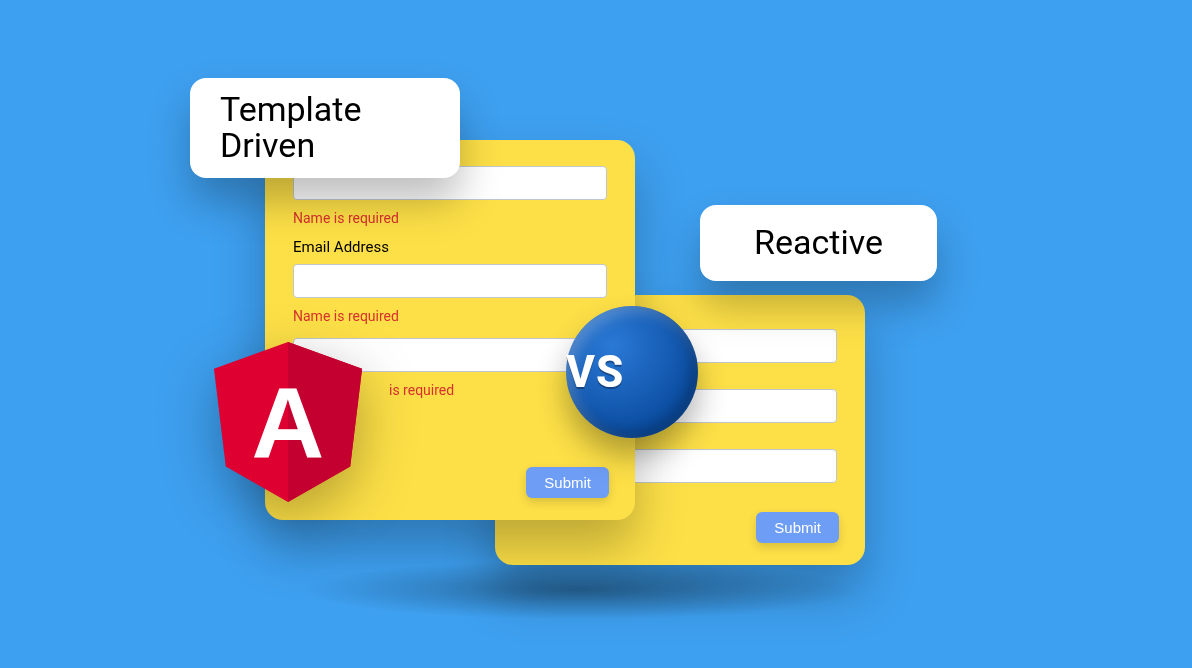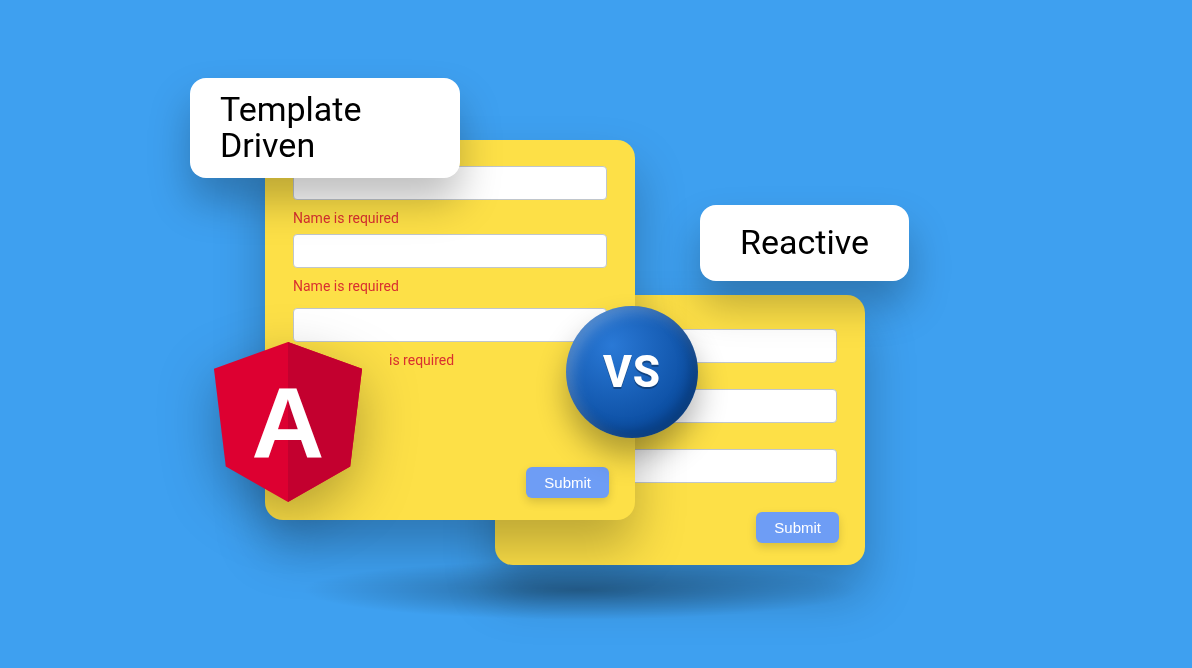--- a/index.html
+++ b/index.html
@@ -48,30 +48,30 @@
     box-shadow: 0 24px 40px rgba(0,0,0,0.25);
     z-index: 6;
     font-weight: 400;
     color: #000;
     display: flex;
     align-items: center;
     padding: 10px 30px;
     line-height: 1.05;
   }
   .pill.template { left: 190px; top:  78px; width: 270px; height: 100px; font-size: 34px; }
-  .pill.reactive { left: 700px; top: 205px; width: 209px; height:  76px; font-size: 34px; justify-content: center; }
+  .pill.reactive { left: 700px; top: 205px; width: 237px; height:  76px; font-size: 34px; justify-content: center; }
   .vs-badge {
     position: absolute;
     left: 566px; top: 306px;
     width: 132px; height: 132px;
     border-radius: 50%;
     background: radial-gradient(circle at 35% 30%, #2a79d6, #0b4da1 70%);
     box-shadow: 0 18px 30px rgba(0,0,0,0.3), inset -6px -6px 14px rgba(0,0,0,0.25), inset 6px 6px 14px rgba(255,255,255,0.25);
     z-index: 7;
-    display: flex; align-items: center; justify-content: center;
+    display: flex; align-items: center; justify-content: flex-start;
     color: #fff; font-size: 44px; font-weight: 800; letter-spacing: 1px;
     text-shadow: 0 2px 0 rgba(0,0,0,0.3);
   }
   .angular-logo {
     position: absolute;
     left: 213px; top: 342px;
     width: 150px; height: 160px;
     z-index: 8;
     filter: drop-shadow(0 18px 28px rgba(0,0,0,0.3));
   }
@@ -91,20 +91,21 @@
 <div class="card right">
   <div class="input"></div>
   <div class="input" style="margin-top:26px;"></div>
   <div class="input" style="margin-top:26px;"></div>
   <button class="submit">Submit</button>
 </div>
 
 <div class="card left">
   <div class="input" style="margin-top:6px;"></div>
   <div class="err">Name is required</div>
+  <div class="label">Email Address</div>
   <div class="input" style="margin-top:8px;"></div>
   <div class="err">Name is required</div>
   <div class="input"></div>
   <div class="err" style="margin-left:96px;">is required</div>
   <button class="submit">Submit</button>
 </div>
 
 <div class="pill template">
   <span style="white-space:pre-line;">Template<br>Driven</span>
 </div>

